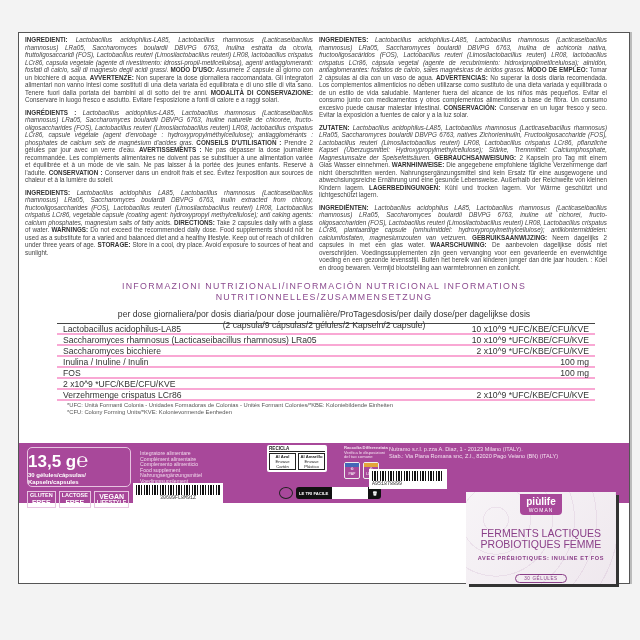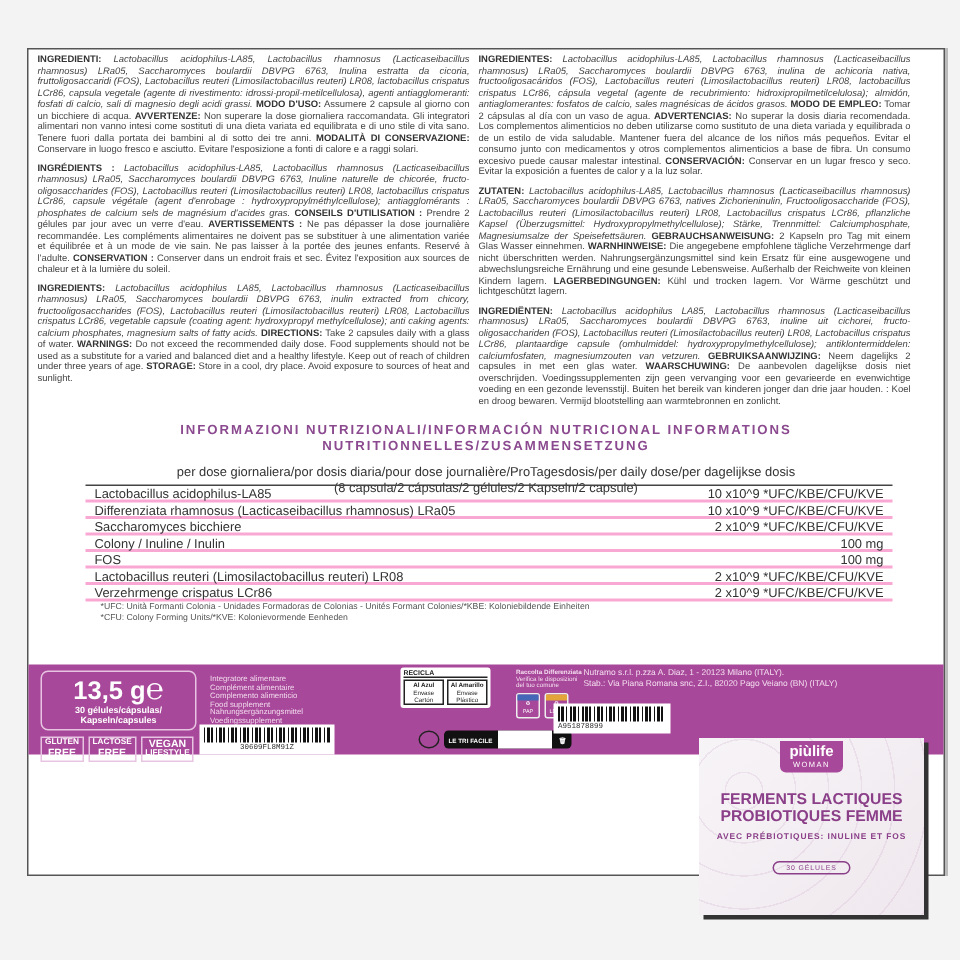--- a/index.html
+++ b/index.html
@@ -5,27 +5,27 @@
   *{box-sizing:border-box;margin:0;padding:0}
   html,body{width:640px;height:640px;background:#f3f3f3;overflow:hidden;font-family:"Liberation Sans",sans-serif;color:#3a3a3a}
   .label{position:absolute;left:18px;top:32px;width:612px;height:552px;background:#fff;border:1px solid #555;box-shadow:2px 0 0 #bbb}
   .textcol{position:absolute;font-size:6.3px;line-height:7.5px;text-align:justify;color:#444;overflow:hidden}
   .textcol .blk{margin-bottom:5px;text-align:justify}
   .textcol b{font-weight:bold;color:#333}
   .textcol i{font-style:italic}
   .col-left{left:6px;top:3px;width:288px;height:245px}
   .col-right{left:300px;top:3px;width:288px;height:245px}
   .nutri{position:absolute;left:0;top:248px;width:610px;text-align:center}
-  .nutri-title{color:#8b4a8f;font-size:8.8px;letter-spacing:1.3px;line-height:11px;font-weight:bold}
+  .nutri-title{color:#8b4a8f;font-size:8.8px;letter-spacing:1.3px;line-height:11px;font-weight:normal}
   .nutri-sub{font-size:8.6px;color:#333;line-height:10.5px;margin-top:6px}
   .ntable{position:absolute;left:38px;top:290px;width:538px;border-top:1.5px solid #444}
   .nrow{display:flex;justify-content:space-between;height:11px;border-bottom:2px solid #f9a8d4;font-size:8.6px;line-height:11px;color:#333;padding:0 6px}
   .foot{position:absolute;left:48px;top:369px;font-size:5.8px;line-height:7px;color:#555}
   .banner{position:absolute;left:0;top:410px;width:610px;height:60px;background:#a8489a}
-  .netbox{position:absolute;left:8px;top:4px;width:104px;height:40px;border:1px solid #e7c4e1;border-radius:5px;text-align:center;color:#fff}
+  .netbox{position:absolute;left:8px;top:4px;width:104px;height:40px;border:1px solid #e7c4e1;border-radius:5px;text-align:left;color:#fff}
   .netweight{font-size:17px;font-weight:bold;line-height:20px;margin-top:2px}
   .netweight .e{font-weight:normal;font-size:20px;font-family:"Liberation Sans",sans-serif}
   .netcaps{font-size:6px;line-height:6.5px;font-weight:bold}
   .badges{position:absolute;left:8px;top:48px;display:flex;gap:3px}
   .badge{border:1px solid #e7c4e1;color:#fff;font-size:5.5px;line-height:5.5px;text-align:center;padding:1px 2px;font-weight:bold}
   .badge .big{font-size:7px;line-height:7px}
   .types{position:absolute;left:121px;top:8px;color:#f0d8ec;font-size:5.2px;line-height:5.6px}
   .barcode{position:absolute;background:#fff;display:flex;align-items:flex-end;flex-direction:column;padding:2px 3px}
   .bars{width:100%;height:14px;background:repeating-linear-gradient(90deg,#111 0 1px,#fff 1px 2px,#111 2px 4px,#fff 4px 5px,#111 5px 6px,#fff 6px 8px)}
   .bcnum{font-family:"Liberation Mono",monospace;font-size:5px;color:#333;width:100%;text-align:center;line-height:6px}
@@ -36,26 +36,26 @@
   .raccolta{position:absolute;left:325px;top:19px;color:#f4dff0;font-size:4.2px;line-height:4.6px;font-weight:bold}
   .rbadges{position:absolute;left:325px;top:34px;display:flex;gap:3px}
   .rbadge{width:16px;height:17px;border:1px solid #eee;border-radius:2px;font-size:3.6px;color:#fff;text-align:center;line-height:5px}
   .rbadge .t1{background:#4467b8;height:4px}
   .rbadge .t2{background:#e3a43a;height:4px}
   .trifacile{position:absolute;left:260px;top:48px;display:flex;align-items:center;gap:3px}
   .tri-logo{width:14px;height:12px;border:1px solid #222;border-radius:50%}
   .tri-bar{background:#111;color:#fff;height:12px;border-radius:3px;display:flex;align-items:center;font-size:4.2px;font-weight:bold;padding:0 3px;gap:4px}
   .tri-bar .w{background:#fff;width:36px;height:12px}
   .address{position:absolute;left:370px;top:13px;color:#f4dff0;font-size:5.6px;line-height:7px}
-  .box{position:absolute;left:466px;top:492px;width:150px;height:118px;background:linear-gradient(135deg,#f7f4f7,#efe8ee);box-shadow:3px 3px 0 #333;text-align:center;overflow:hidden}
+  .box{position:absolute;left:466px;top:492px;width:150px;height:92px;background:linear-gradient(135deg,#f7f4f7,#efe8ee);box-shadow:3px 3px 0 #333;text-align:center;overflow:hidden}
   .box:before{content:"";position:absolute;inset:0;background:repeating-radial-gradient(circle at 20% 30%,transparent 0 12px,rgba(190,150,190,.18) 12px 13px,transparent 13px 22px)}
   .brand{position:relative;display:inline-block;background:#a8489a;color:#fff;border-radius:0 0 4px 4px;padding:2px 6px;margin-top:2px}
   .brand .nm{font-size:10px;font-weight:bold;line-height:11px}
   .brand .wm{font-size:5px;letter-spacing:1px;line-height:6px}
-  .box .t1{position:relative;color:#8a3f88;font-size:10.5px;font-weight:bold;line-height:11px;margin-top:12px}
+  .box .t1{position:relative;color:#8a3f88;font-size:10.5px;font-weight:normal;line-height:11px;margin-top:12px}
   .box .t2{position:relative;color:#8a3f88;font-size:5.6px;font-weight:bold;letter-spacing:.6px;line-height:6.5px;margin-top:5px}
   .box .pill{position:relative;display:inline-block;border:1px solid #8a3f88;border-radius:6px;color:#8a3f88;font-size:4.6px;padding:1px 8px;margin-top:12px;letter-spacing:.6px}
 </style>
 </head>
 <body>
 
 <div class="label">
 
   <div class="textcol col-left">
     <p class="blk">
@@ -118,46 +118,45 @@
       <span>Neem dagelijks 2 capsules in met een glas water.</span>
       <b>WAARSCHUWING:</b>
       <span>De aanbevolen dagelijkse dosis niet overschrijden. Voedingssupplementen zijn geen vervanging voor een gevarieerde en evenwichtige voeding en een gezonde levensstijl. Buiten het bereik van kinderen jonger dan drie jaar houden.</span>
       <span>: Koel en droog bewaren. Vermijd blootstelling aan warmtebronnen en zonlicht.</span>
     </p>
   </div>
 
   <div class="nutri">
     <div class="nutri-title">INFORMAZIONI NUTRIZIONALI/INFORMACIÓN NUTRICIONAL INFORMATIONS NUTRITIONNELLES/ZUSAMMENSETZUNG</div>
     <div class="nutri-sub">per dose giornaliera/por dosis diaria/pour dose journalière/ProTagesdosis/per daily dose/per dagelijkse dosis</div>
-    <div class="nutri-sub" style="margin-top:0">(8 capsula/2 cápsulas/2 gélules/2 Kapseln/2 capsule)</div>
+    <div class="nutri-sub" style="margin-top:0">(2 capsula/9 cápsulas/2 gélules/2 Kapseln/2 capsule)</div>
   </div>
 
   <div class="ntable">
     <div class="nrow">
         <span>Lactobacillus acidophilus-LA85</span>
         <span>10 x10^9 *UFC/KBE/CFU/KVE</span>
       </div>
     <div class="nrow">
-        <span>Differenziata rhamnosus (Lacticaseibacillus rhamnosus) LRa05</span>
+        <span>Saccharomyces rhamnosus (Lacticaseibacillus rhamnosus) LRa05</span>
         <span>10 x10^9 *UFC/KBE/CFU/KVE</span>
       </div>
     <div class="nrow">
         <span>Saccharomyces bicchiere</span>
         <span>2 x10^9 *UFC/KBE/CFU/KVE</span>
       </div>
     <div class="nrow">
-        <span>Colony / Inuline / Inulin</span>
+        <span>Inulina / Inuline / Inulin</span>
         <span>100 mg</span>
       </div>
     <div class="nrow">
         <span>FOS</span>
         <span>100 mg</span>
       </div>
     <div class="nrow">
-        <span>Lactobacillus reuteri (Limosilactobacillus reuteri) LR08</span>
         <span>2 x10^9 *UFC/KBE/CFU/KVE</span>
       </div>
     <div class="nrow">
         <span>Verzehrmenge crispatus LCr86</span>
         <span>2 x10^9 *UFC/KBE/CFU/KVE</span>
       </div>
   </div>
 
   <div class="foot">
     <div>*UFC: Unità Formanti Colonia - Unidades Formadoras de Colonias - Unités Formant Colonies/*KBE: Koloniebildende Einheiten</div>

